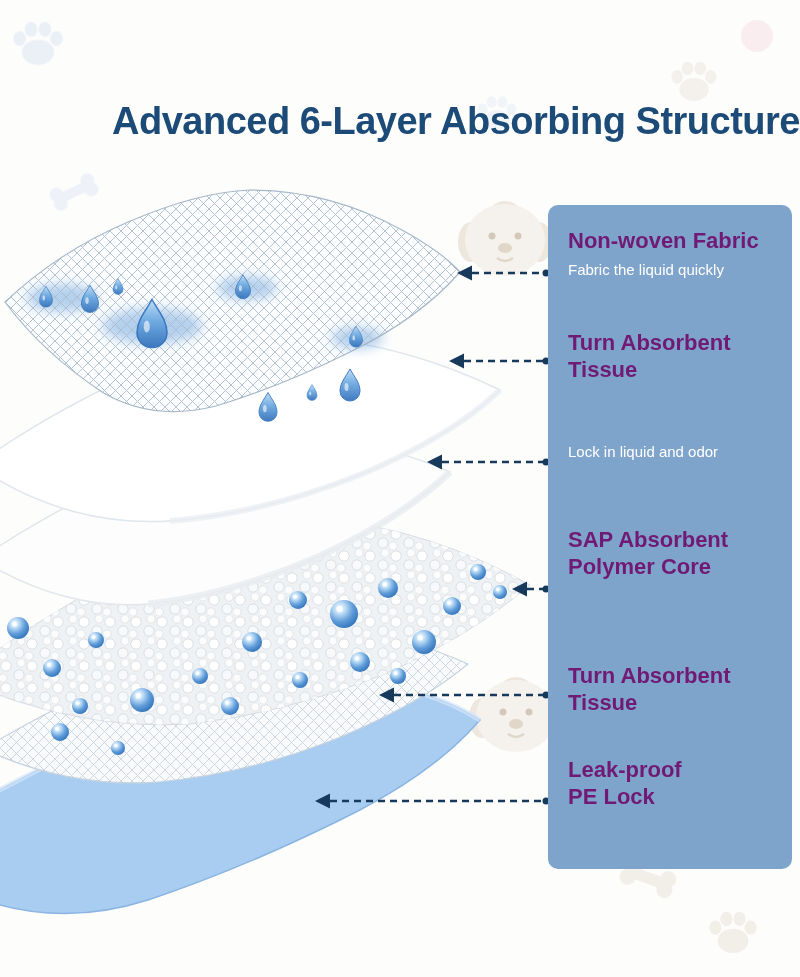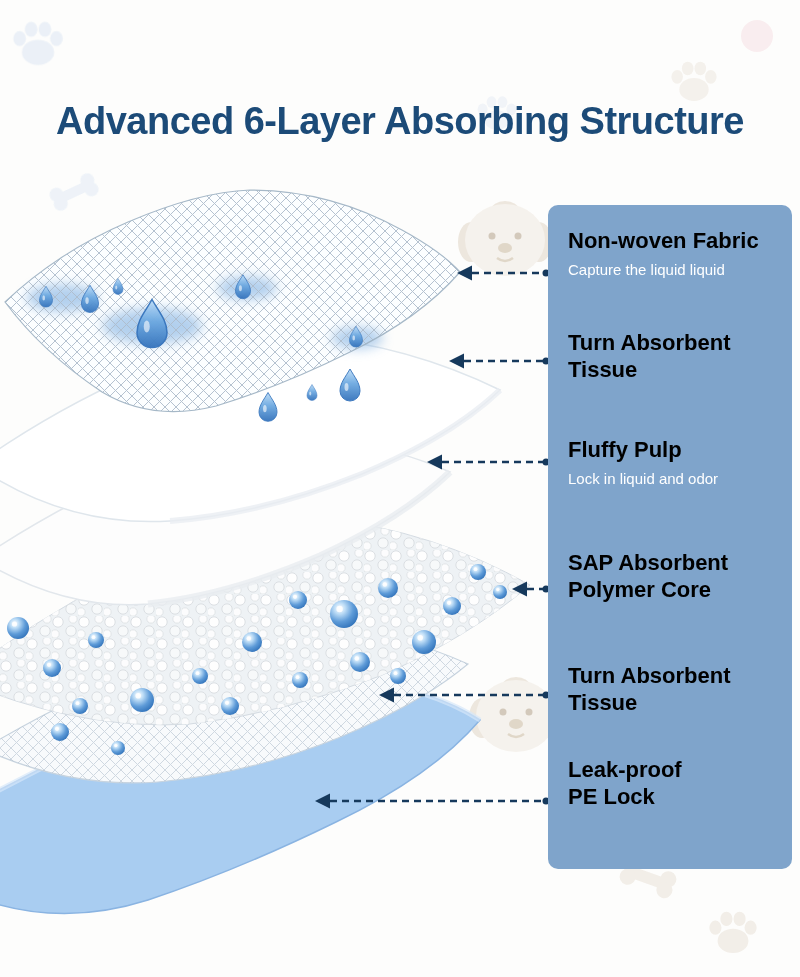--- a/index.html
+++ b/index.html
@@ -4,29 +4,29 @@
 <style>
   html,body{margin:0;padding:0;}
   body{
     width:800px;height:977px;position:relative;overflow:hidden;
     background:#fdfdfc;
     font-family:"Liberation Sans", sans-serif;
   }
   .art{position:absolute;inset:0;width:800px;height:977px;}
   h1.title{
     position:absolute;top:100px;left:0;width:100%;margin:0;
-    text-align:center;font-size:38px;font-weight:800;color:#1c4b78;
+    text-align:right;font-size:38px;font-weight:800;color:#1c4b78;
     letter-spacing:-0.5px;white-space:nowrap;
   }
   .panel{
     position:absolute;left:548px;top:205px;width:244px;height:664px;
     background:#7fa4cb;border-radius:10px;
   }
   .item{position:absolute;left:20px;right:8px;}
-  .label{font-size:22px;font-weight:700;color:#000000;line-height:1.22;}
+  .label{font-size:22px;font-weight:700;color:#701a75;line-height:1.22;}
   .desc{font-size:15px;color:#ffffff;margin-top:6px;line-height:1.2;white-space:nowrap;}
   .item-6 .label{max-width:140px;}
 </style>
 </head>
 <body>
 
 <svg class="art" viewBox="0 0 800 977" aria-hidden="true">
   <defs>
     <pattern id="mesh" width="11" height="11" patternUnits="userSpaceOnUse">
       <path d="M0 0 L11 11 M11 0 L0 11" stroke="#aebccb" stroke-width="1" fill="none"></path>
@@ -257,30 +257,29 @@
       <path d="M315,801 l15,-7.5 v15 z" stroke="none"></path>
     </g>
   </g>
 </svg>
 
 <h1 class="title">Advanced 6-Layer Absorbing Structure</h1>
 
 <div class="panel">
   <div class="item item-1" style="top:23px">
     <div class="label">Non-woven Fabric</div>
-    <div class="desc">Capture the liquid liquid</div>
+    <div class="desc">Fabric the liquid quickly</div>
   </div>
   <div class="item item-2" style="top:125px">
     <div class="label">Turn Absorbent Tissue</div>
   </div>
   <div class="item item-3" style="top:232px">
-    <div class="label">Fluffy Pulp</div>
     <div class="desc">Lock in liquid and odor</div>
   </div>
-  <div class="item item-4" style="top:345px">
+  <div class="item item-4" style="top:322px">
     <div class="label">SAP Absorbent Polymer Core</div>
   </div>
   <div class="item item-5" style="top:458px">
     <div class="label">Turn Absorbent Tissue</div>
   </div>
   <div class="item item-6" style="top:552px">
     <div class="label">Leak-proof PE Lock</div>
   </div>
 </div>
 

